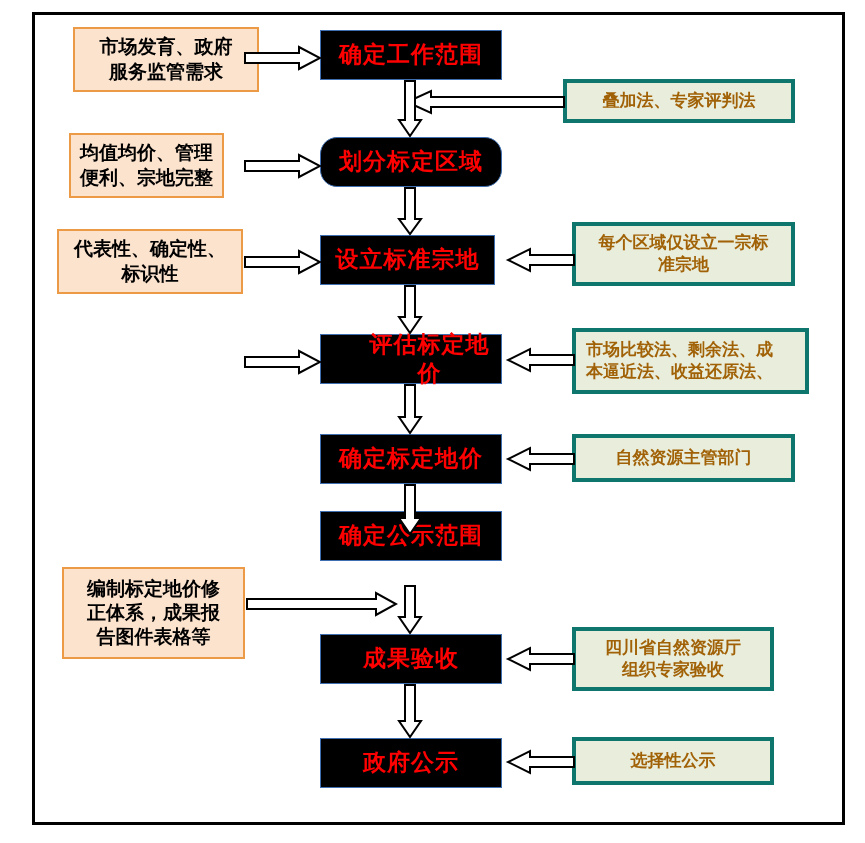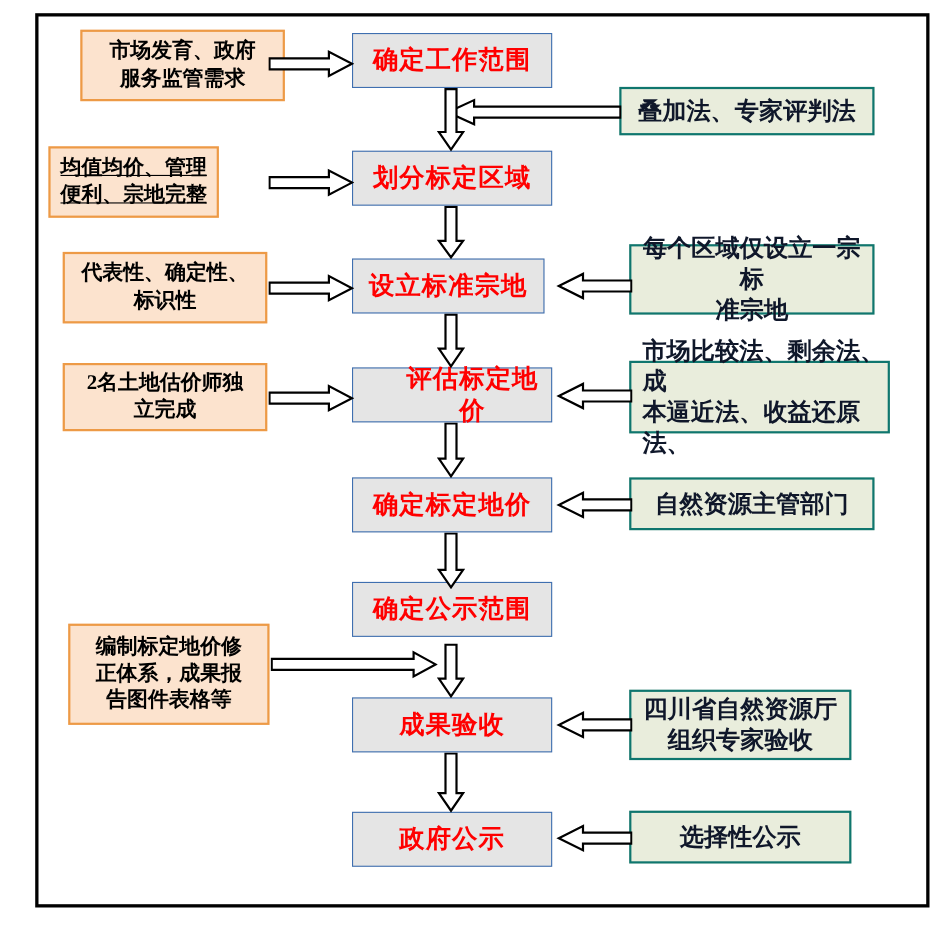--- a/index.html
+++ b/index.html
@@ -34,44 +34,44 @@
     display: flex;
     align-items: center;
     justify-content: center;
     text-align: center;
     line-height: 1.28;
     white-space: pre-line;
   }
 
   
   .proc {
-    background: #e5e5e5;
+    background: #000000;
     border: 1px solid #3F6FB0;
     color: #FF0000;
     font-weight: bold;
     font-size: 23px;
     letter-spacing: 1px;
   }
 
   
   .inbox {
     background: #FCE3CE;
     border: 2px solid #ED9A46;
     color: #000000;
     font-weight: bold;
     font-size: 19px;
   }
 
   
   .notebox {
     background: #E9EDDC;
-    border: 2px solid #0f766e;
-    color: #0f172a;
+    border: 4px solid #0f766e;
+    color: #a16207;
     font-weight: bold;
-    font-size: 22px;
+    font-size: 17px;
   }
   .notebox.leftalign {
     justify-content: flex-start;
     text-align: left;
     padding-left: 10px;
   }
 
   .arrow {
     position: absolute;
   }
@@ -79,45 +79,43 @@
 </style>
 </head>
 <body>
 
 <div id="canvas">
 
   <div id="outer-frame"></div>
 
   <div class="node proc" style="left:320px; top:30px; width:182px; height:50px;">确定工作范围</div>
 
-  <div class="node proc" style="left:320px; top:137px; width:182px; height:50px;">划分标定区域</div>
+  <div class="node proc" style="left:320px; top:137px; width:182px; height:50px;border-radius:17px;">划分标定区域</div>
 
   <div class="node proc" style="left:320px; top:235px; width:175px; height:50px;">设立标准宗地</div>
 
   <div class="node proc" style="left:320px; top:334px; width:182px; height:50px;padding-left:37px;">评估标定地价</div>
 
   <div class="node proc" style="left:320px; top:434px; width:182px; height:50px;">确定标定地价</div>
 
-  <div class="node proc" style="left:320px; top:529px; width:182px; height:50px;">确定公示范围</div>
+  <div class="node proc" style="left:320px; top:511px; width:182px; height:50px;">确定公示范围</div>
 
   <div class="node proc" style="left:320px; top:634px; width:182px; height:50px;">成果验收</div>
 
   <div class="node proc" style="left:320px; top:738px; width:182px; height:50px;text-align:right;">政府公示</div>
 
   <div class="node inbox" style="left:57px; top:27px; width:186px; height:65px;margin-left:16px;">市场发育、政府
 服务监管需求</div>
 
-  <div class="node inbox" style="left:44px; top:133px; width:155px; height:65px;text-decoration:underline;">均值均价、管理
+  <div class="node inbox" style="left:69px; top:133px; width:155px; height:65px;">均值均价、管理
 便利、宗地完整</div>
 
   <div class="node inbox" style="left:57px; top:229px; width:186px; height:65px;">代表性、确定性、
 标识性</div>
 
-  <div class="node inbox" style="left:57px; top:330px; width:186px; height:62px;">2名土地估价师独
-立完成</div>
 
   <div class="node inbox" style="left:62px; top:567px; width:183px; height:92px;">编制标定地价修
 正体系，成果报
 告图件表格等</div>
 
   <div class="node notebox" style="left:563px; top:79px; width:232px; height:44px;">叠加法、专家评判法</div>
 
   <div class="node notebox" style="left:572px; top:222px; width:223px; height:64px;">每个区域仅设立一宗标
 准宗地</div>
 

